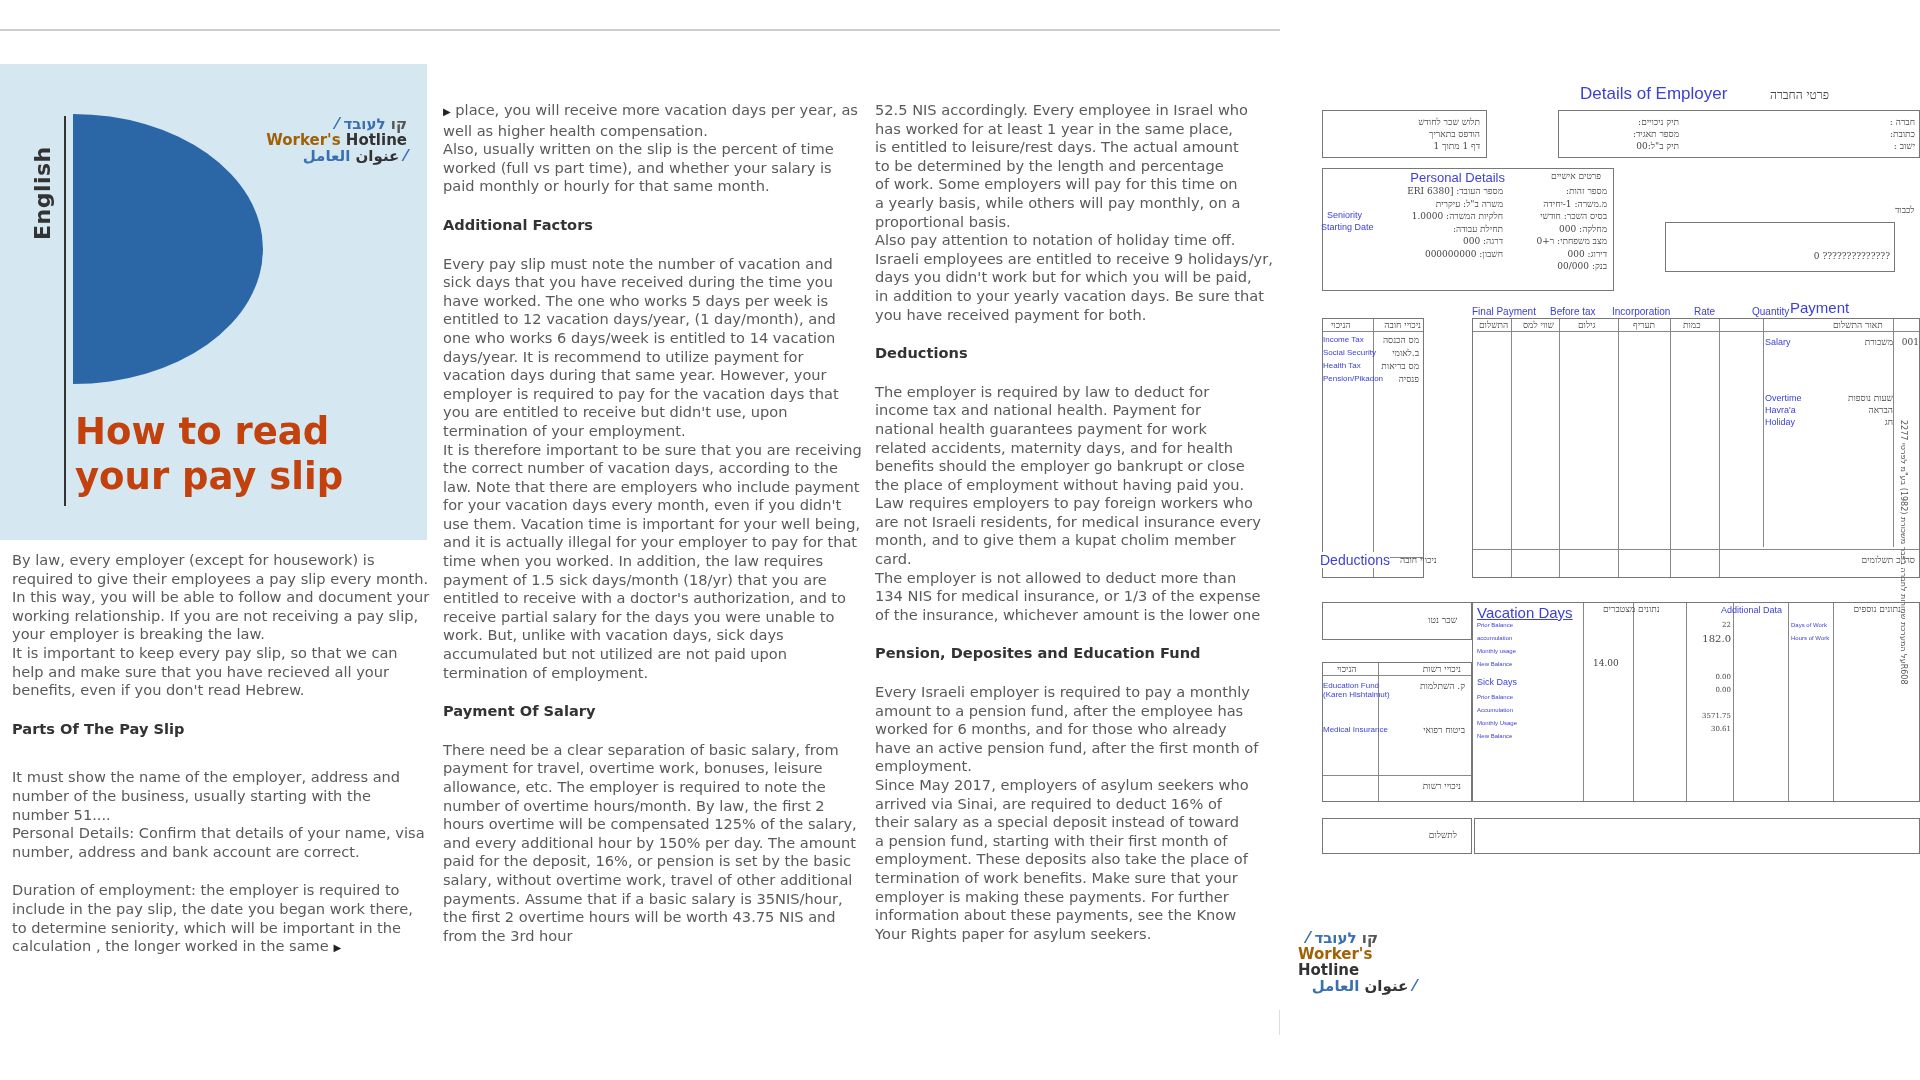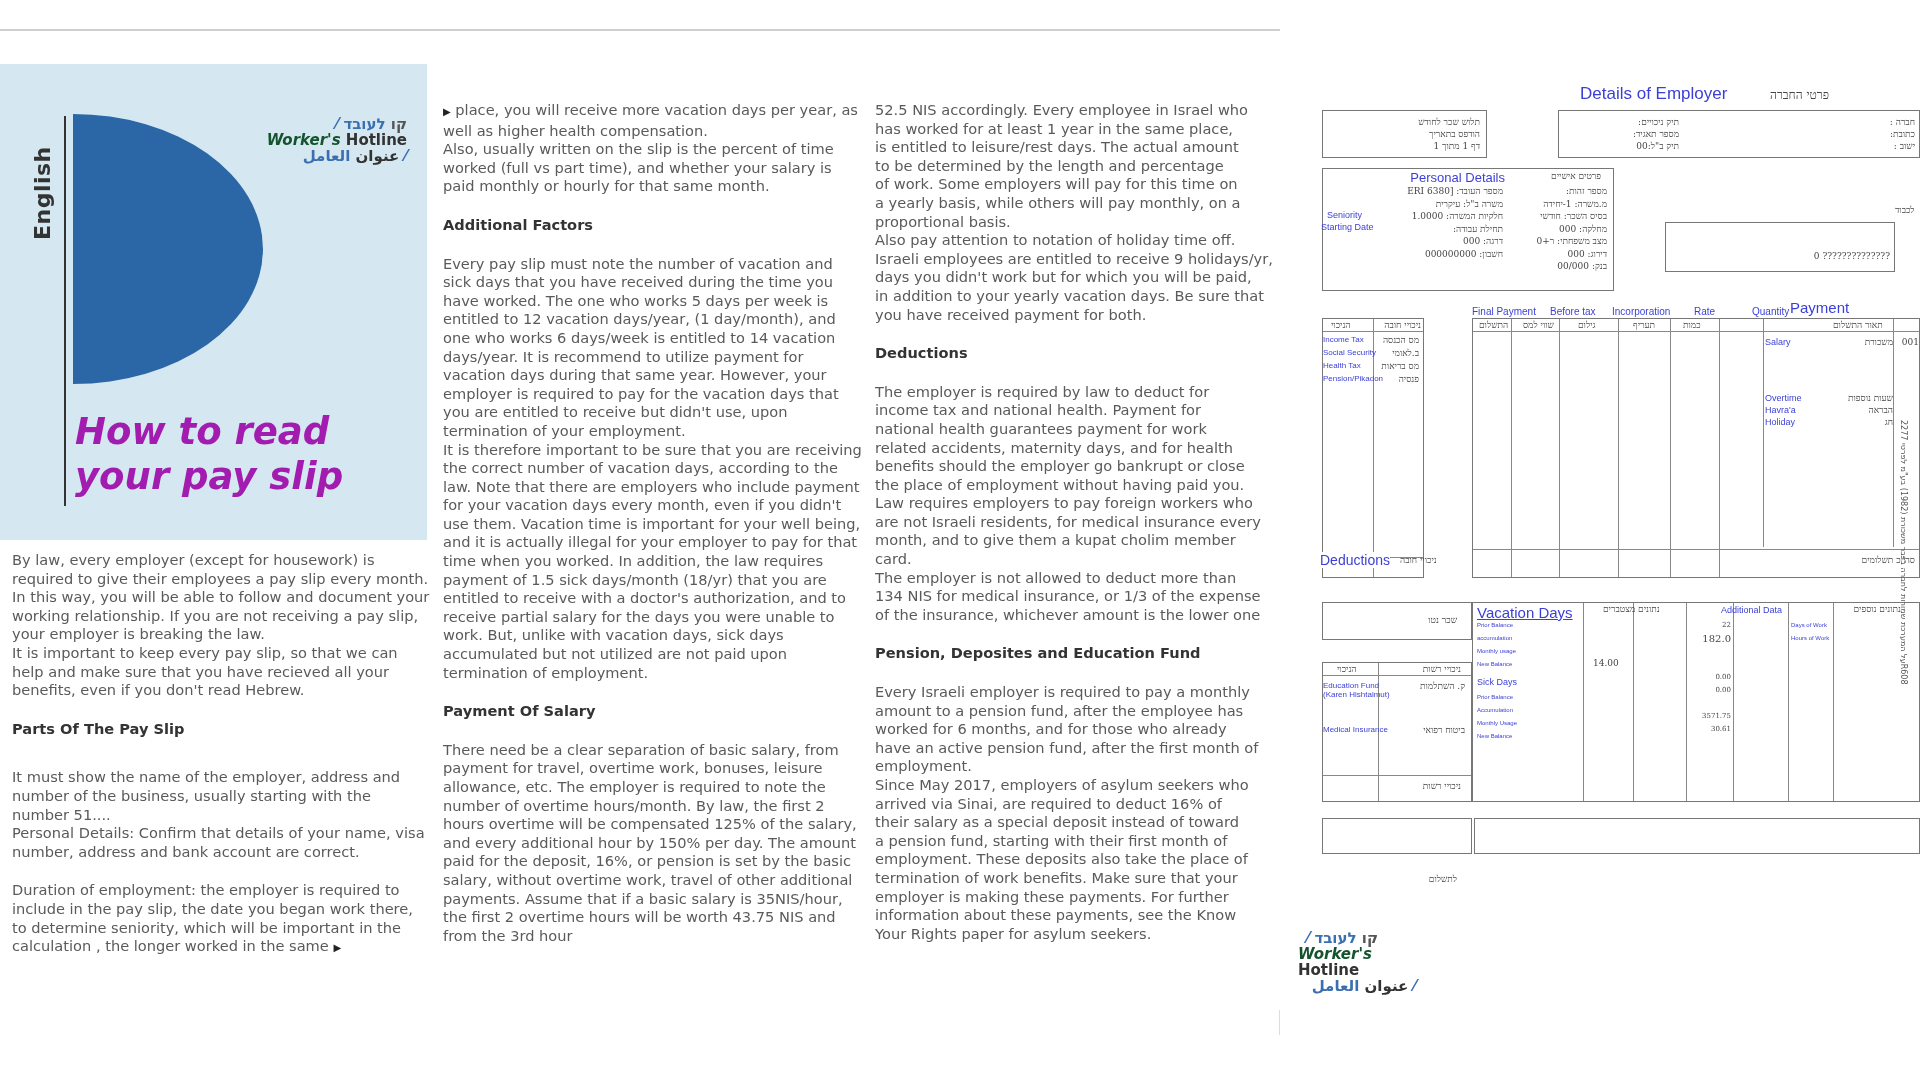--- a/index.html
+++ b/index.html
@@ -8,25 +8,25 @@
   .topline { position: absolute; left: 0; top: 29px; width: 1280px; height: 2px; background: #cfcfcf; }
   .vline-right { position: absolute; left: 1279px; top: 1010px; width: 1px; height: 25px; background: #ddd; }
 
   
   .hero { position: absolute; left: 0; top: 64px; width: 427px; height: 476px; background: #d5e7f0; }
   .hero .lang { position: absolute; left: 30px; top: 176px; transform: rotate(-90deg); transform-origin: left top;
                 font-weight: bold; font-size: 22px; color: #333; letter-spacing: 0.5px; }
   .hero .rule { position: absolute; left: 64px; top: 52px; width: 2px; height: 390px; background: #333; }
   .hero .dshape { position: absolute; left: 73px; top: 50px; width: 190px; height: 270px; background: #2b67a6;
                   border-radius: 0 135px 135px 0 / 0 135px 135px 0; clip-path: ellipse(100% 50% at 0% 50%); }
-  .hero .title { position: absolute; left: 75px; top: 345px; font-size: 37px; font-weight: bold; color: #a21caf; line-height: 45px; font-style: italic; }
+  .hero .title { position: absolute; left: 75px; top: 345px; font-size: 37px; font-weight: bold; color: #c2410c; line-height: 45px; }
   .logo { position: absolute; text-align: right; font-size: 15px; line-height: 16px; font-weight: bold; }
   .logo .he { color: #555; }
   .logo .he .blue, .logo .ar .blue { color: #3a6fb0; }
-  .logo .en .w { color: #14532d; font-style: italic; }
+  .logo .en .w { color: #a16207; }
   .logo .en .h { color: #333; }
   .logo .ar { color: #333; }
   .hero .logo { left: 262px; top: 52px; width: 145px; }
   .logo.bottom { left: 1298px; top: 930px; width: 120px; text-align: left; }
 
   
   .col { position: absolute; font-size: 14.6px; line-height: 18.6px; color: #5a5a5a; }
   .col p { margin: 0; }
   .col h3 { font-size: 14.6px; font-weight: bold; color: #333; margin: 0; }
   .c1 { left: 12px; top: 551px; width: 420px; }
@@ -342,21 +342,21 @@
         <div class="heb" style="font-size: 7px; height: 13px; line-height: 13px; direction: ltr;">30.61</div>
       </div>
     <div id="addRows" style="position:absolute;left:318px;top:16px;width:60px;">
         <div class="blue" style="font-size: 6px; height: 13px; line-height: 13px; white-space: nowrap;">Days of Work</div>
         <div class="blue" style="font-size: 6px; height: 13px; line-height: 13px; white-space: nowrap;">Hours of Work</div>
       </div>
     <div id="addVals2" style="position:absolute;left:322px;top:16px;width:36px;text-align:right;"></div>
   </div>
 
   <div class="box" style="left:22px;top:738px;width:150px;height:36px;">
-    <div class="heb" style="position:absolute;right:14px;top:11px;margin-top:44px;">לתשלום</div>
+    <div class="heb" style="position:absolute;right:14px;top:11px;">לתשלום</div>
   </div>
   <div class="box" style="left:174px;top:738px;width:446px;height:36px;"></div>
 </div>
 
 <div class="vertical-note">על המערכת שמורות לחברה בדבר משכורת (1982) בע"מ לפרטי 2277R608</div>
 
 <div class="logo bottom">
   <div class="he" dir="rtl" style="text-align:right;width:80px;"><span>קו</span> <span class="blue">לעובד</span> <span class="blue">⁄</span></div>
   <div class="en"><span class="w">Worker's</span> <span class="h">Hotline</span></div>
   <div class="ar" dir="rtl" style="text-align:right;width:118px;"><span class="blue">⁄</span> <span>عنوان</span> <span class="blue">العامل</span></div>

